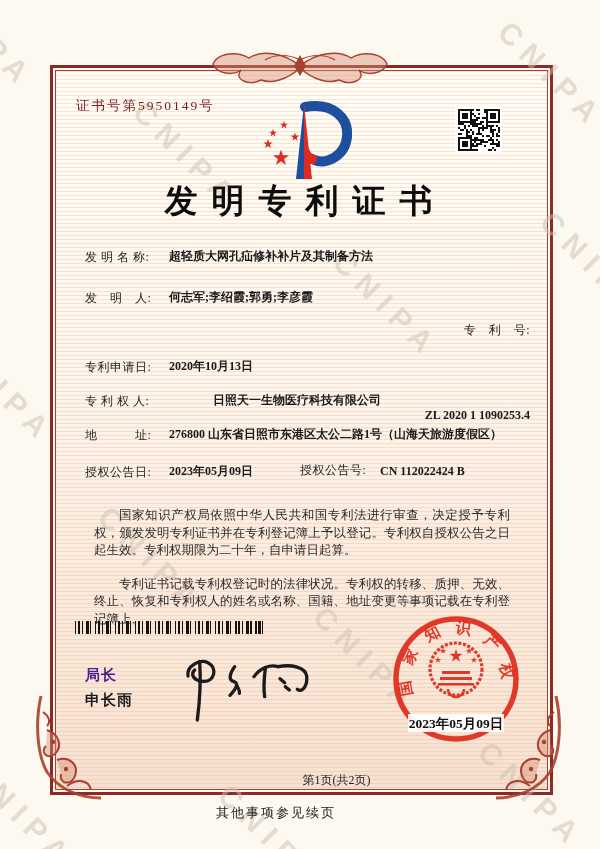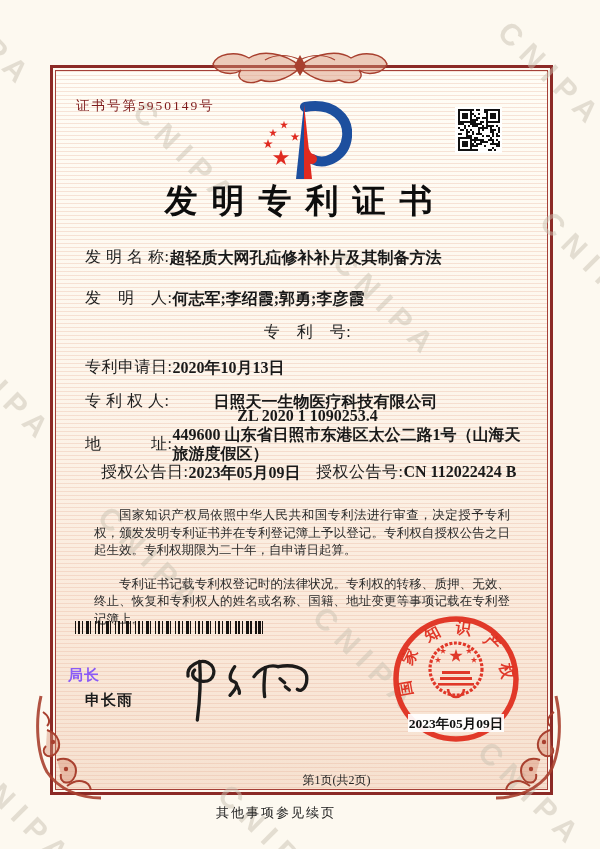--- a/index.html
+++ b/index.html
@@ -21,38 +21,38 @@
   .flourish{position:absolute;z-index:3;pointer-events:none;}
   .content{position:absolute;z-index:4;left:0;top:0;width:600px;height:849px;}
   .content > *{position:absolute;}
 
   .cert-no{left:76px;top:97px;font-size:13.5px;letter-spacing:2px;color:#7f1d1d;}
   .logo{left:252px;top:101px;}
   .qr-box{left:455px;top:107px;width:47px;height:46px;background:#fff;display:flex;align-items:center;justify-content:center;}
   .title{left:50px;top:179px;width:497px;text-align:center;font-size:33px;font-weight:600;
          color:#0d0d0d;letter-spacing:14px;text-indent:14px;}
 
-  .field-row{left:85px;width:445px;display:flex;align-items:center;font-size:16px;color:#1e1e1e;}
+  .field-row{left:85px;width:445px;display:flex;align-items:flex-end;font-size:12px;color:#1e1e1e;}
   .field-label{flex:0 0 84px;white-space:nowrap;letter-spacing:0.5px;}
   .field-value{font-weight:600;color:#191919;line-height:19px;max-width:356px;}
   .row-name{top:247px;} .row-inventors{top:288px;} .row-patno{top:322px;flex-direction:column;}
   .row-filing{top:357px;} .row-patentee{top:391px;gap:44px;} .row-address{top:425px;}
   .row-grant{top:462px;}
   .pair2{position:absolute;left:215px;top:0;display:flex;}
   .pair2 .field-label{flex:0 0 80px;}
 
   .paras{left:78px;top:491px;width:448px;font-size:12.5px;line-height:17.5px;color:#2a2a2a;}
   .paras p{margin:16px;text-indent:2em;text-align:justify;}
 
   .barcode{left:75px;top:621px;width:191px;height:13px;background:
      repeating-linear-gradient(90deg,#16120f 0 1.5px,rgba(0,0,0,0) 1.5px 3px,
        #16120f 3px 5.5px,rgba(0,0,0,0) 5.5px 7px,#16120f 7px 8px,rgba(0,0,0,0) 8px 11px,
        #16120f 11px 14px,rgba(0,0,0,0) 14px 15.5px,#16120f 15.5px 16.5px,rgba(0,0,0,0) 16.5px 20px);}
 
-  .officer-title{left:68px;top:666px;font-family:"Liberation Sans",sans-serif;font-size:15px;font-weight:600;color:#8b5cf6;letter-spacing:1px;}
+  .officer-title{left:85px;top:666px;font-family:"Liberation Sans",sans-serif;font-size:15px;font-weight:600;color:#4c1d95;letter-spacing:1px;}
   .officer-name{left:85px;top:691px;font-family:"Liberation Sans",sans-serif;font-size:15px;font-weight:600;color:#1c1c1c;letter-spacing:1px;}
   .signature{left:168px;top:636px;}
   .seal{left:390px;top:611px;}
 
   .page-num{left:50px;top:772px;width:497px;text-align:center;font-size:12px;color:#222;margin-left:38px;}
   .cont-note{left:0;top:804px;width:552px;text-align:center;font-size:13px;letter-spacing:2px;color:#222;}
 </style>
 </head>
 <body>
 
@@ -283,23 +283,23 @@
     <div class="field-row row-filing">
       <span class="field-label">专利申请日:</span>
       <span class="field-value">2020年10月13日</span>
     </div>
     <div class="field-row row-patentee">
       <span class="field-label">专 利 权 人:</span>
       <span class="field-value">日照天一生物医疗科技有限公司</span>
     </div>
     <div class="field-row row-address">
       <span class="field-label">地　　　址:</span>
-      <span class="field-value">449600 山东省日照市东港区太公二路1号（山海天旅游度假区）</span>
-    </div>
-    <div class="field-row row-grant" style="position:absolute;margin-left:16px;">
+      <span class="field-value">276800 山东省日照市东港区太公二路1号（山海天旅游度假区）</span>
+    </div>
+    <div class="field-row row-grant" style="position:absolute;">
       <span class="field-label">授权公告日:</span>
       <span class="field-value">2023年05月09日</span>
       <span class="pair2">
         <span class="field-label">授权公告号:</span>
         <span class="field-value">CN 112022424 B</span>
       </span>
     </div>
 
     <div class="paras">
       <p>国家知识产权局依照中华人民共和国专利法进行审查，决定授予专利权，颁发发明专利证书并在专利登记簿上予以登记。专利权自授权公告之日起生效。专利权期限为二十年，自申请日起算。</p>

